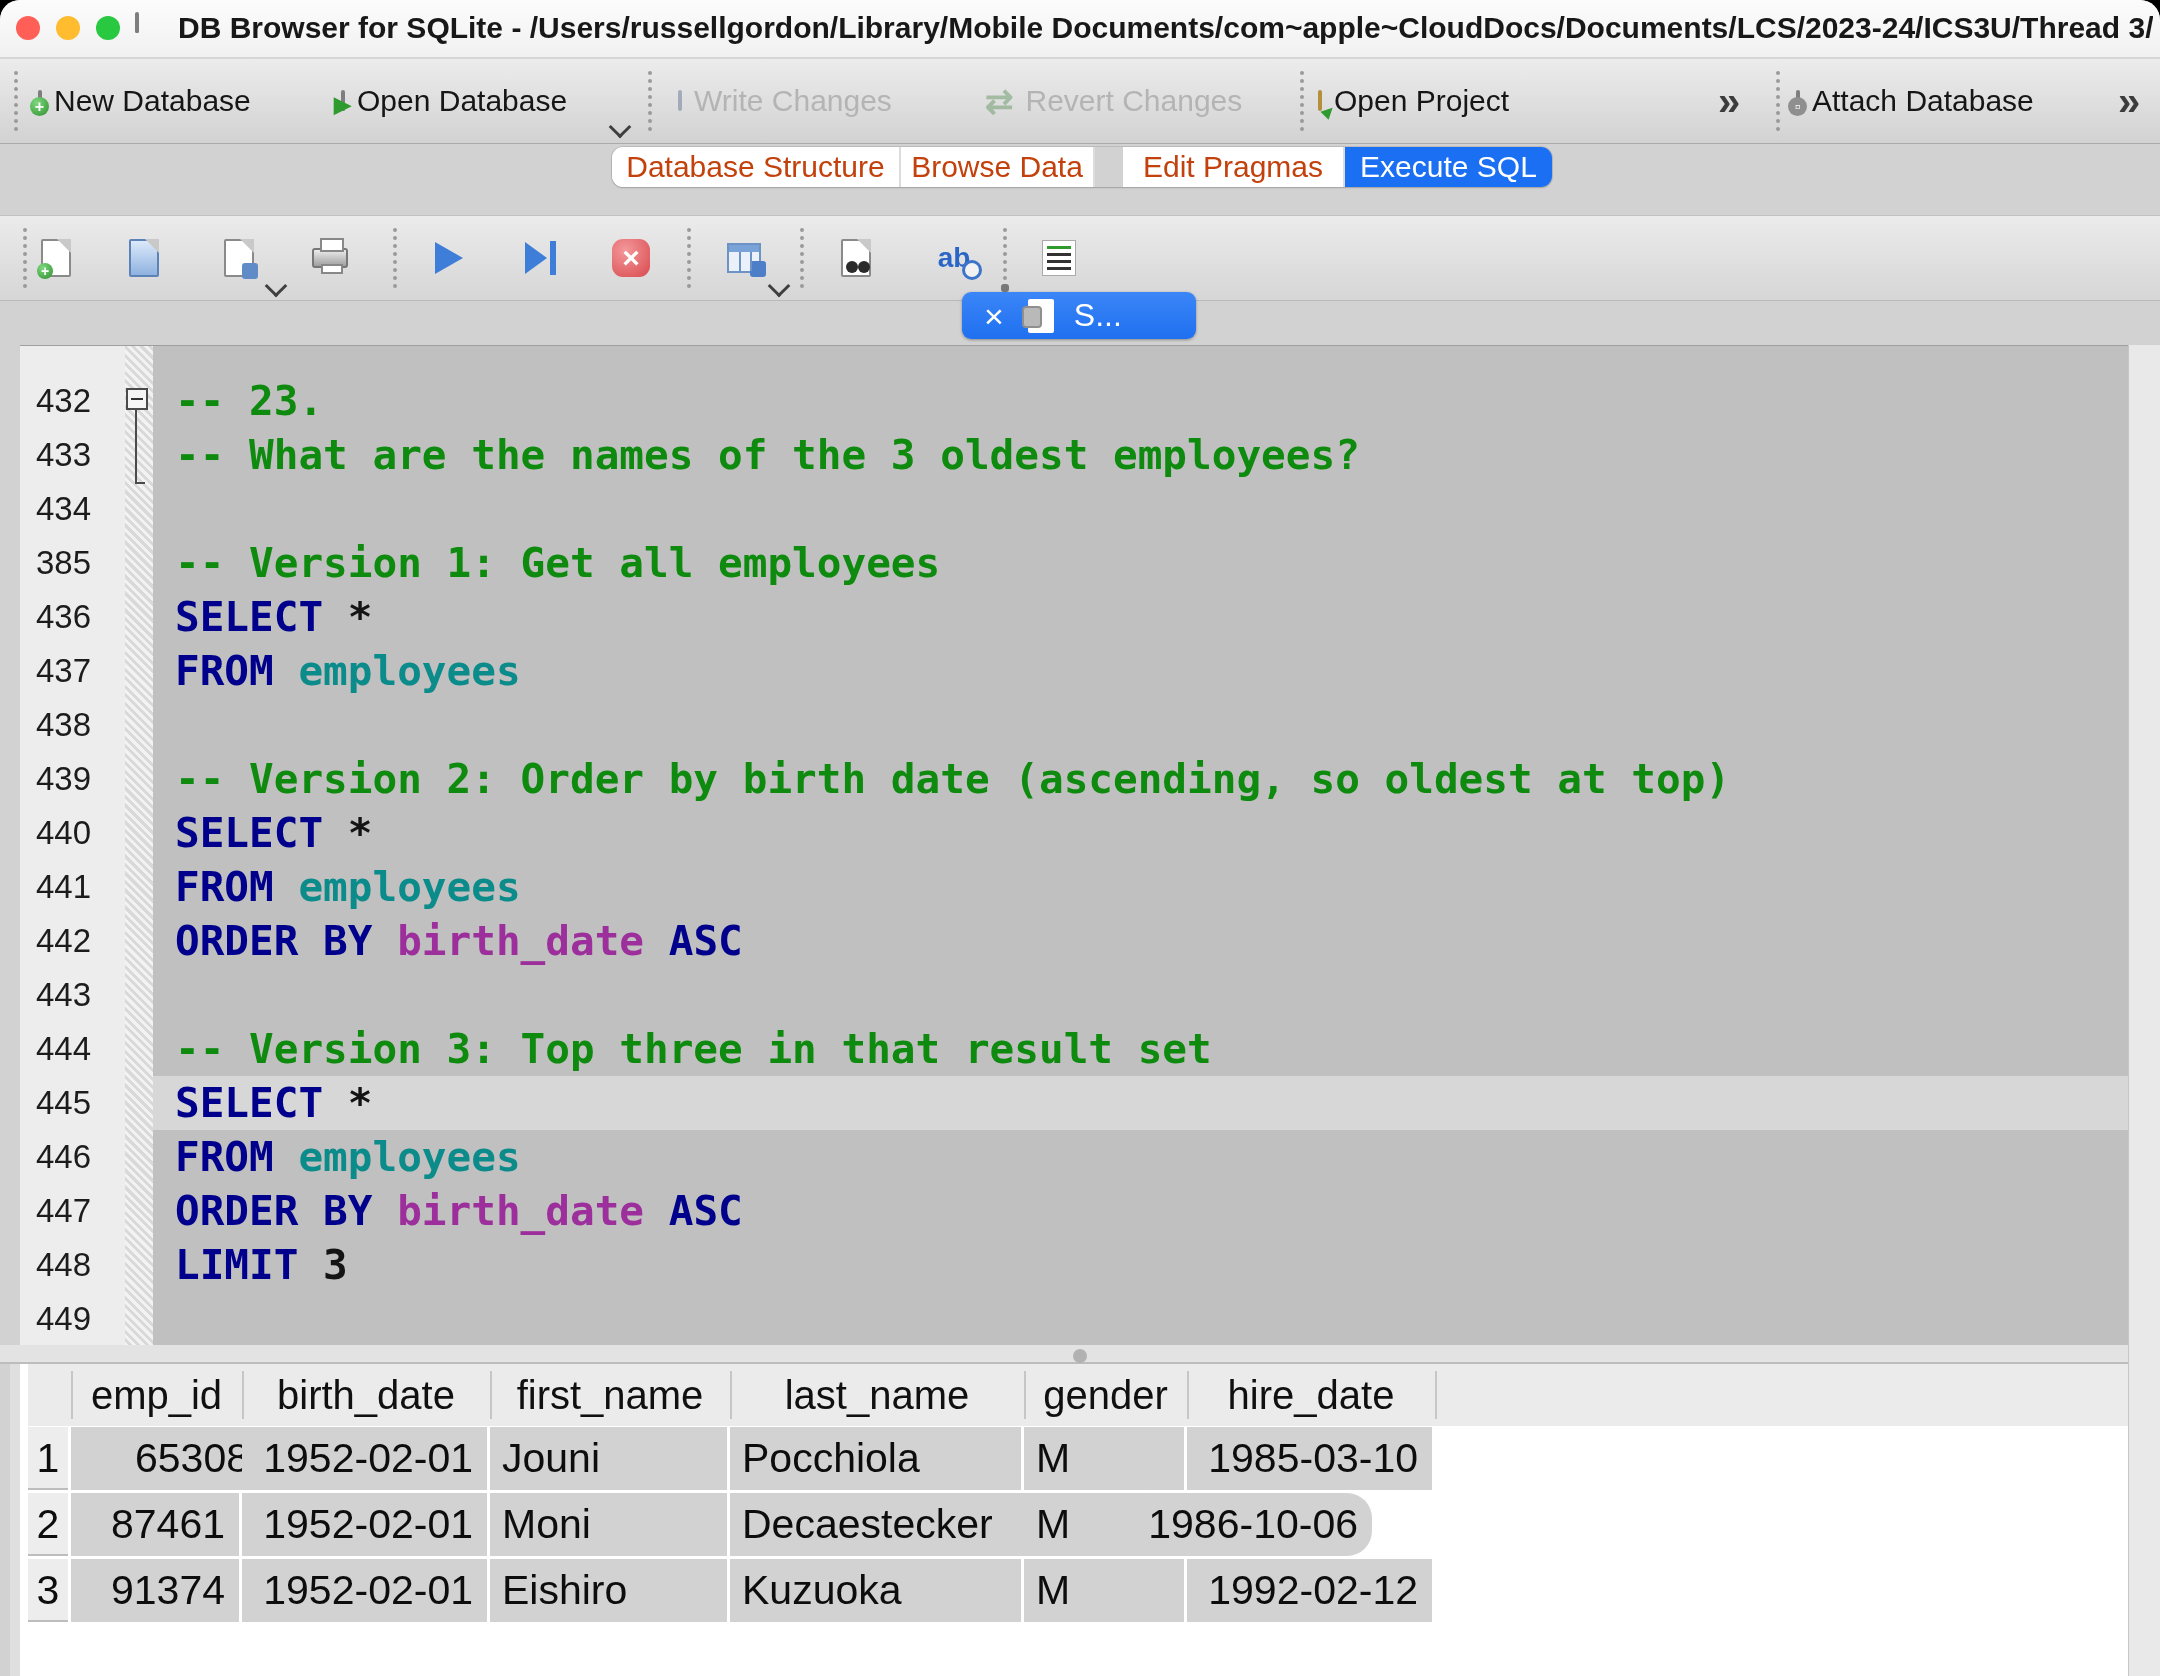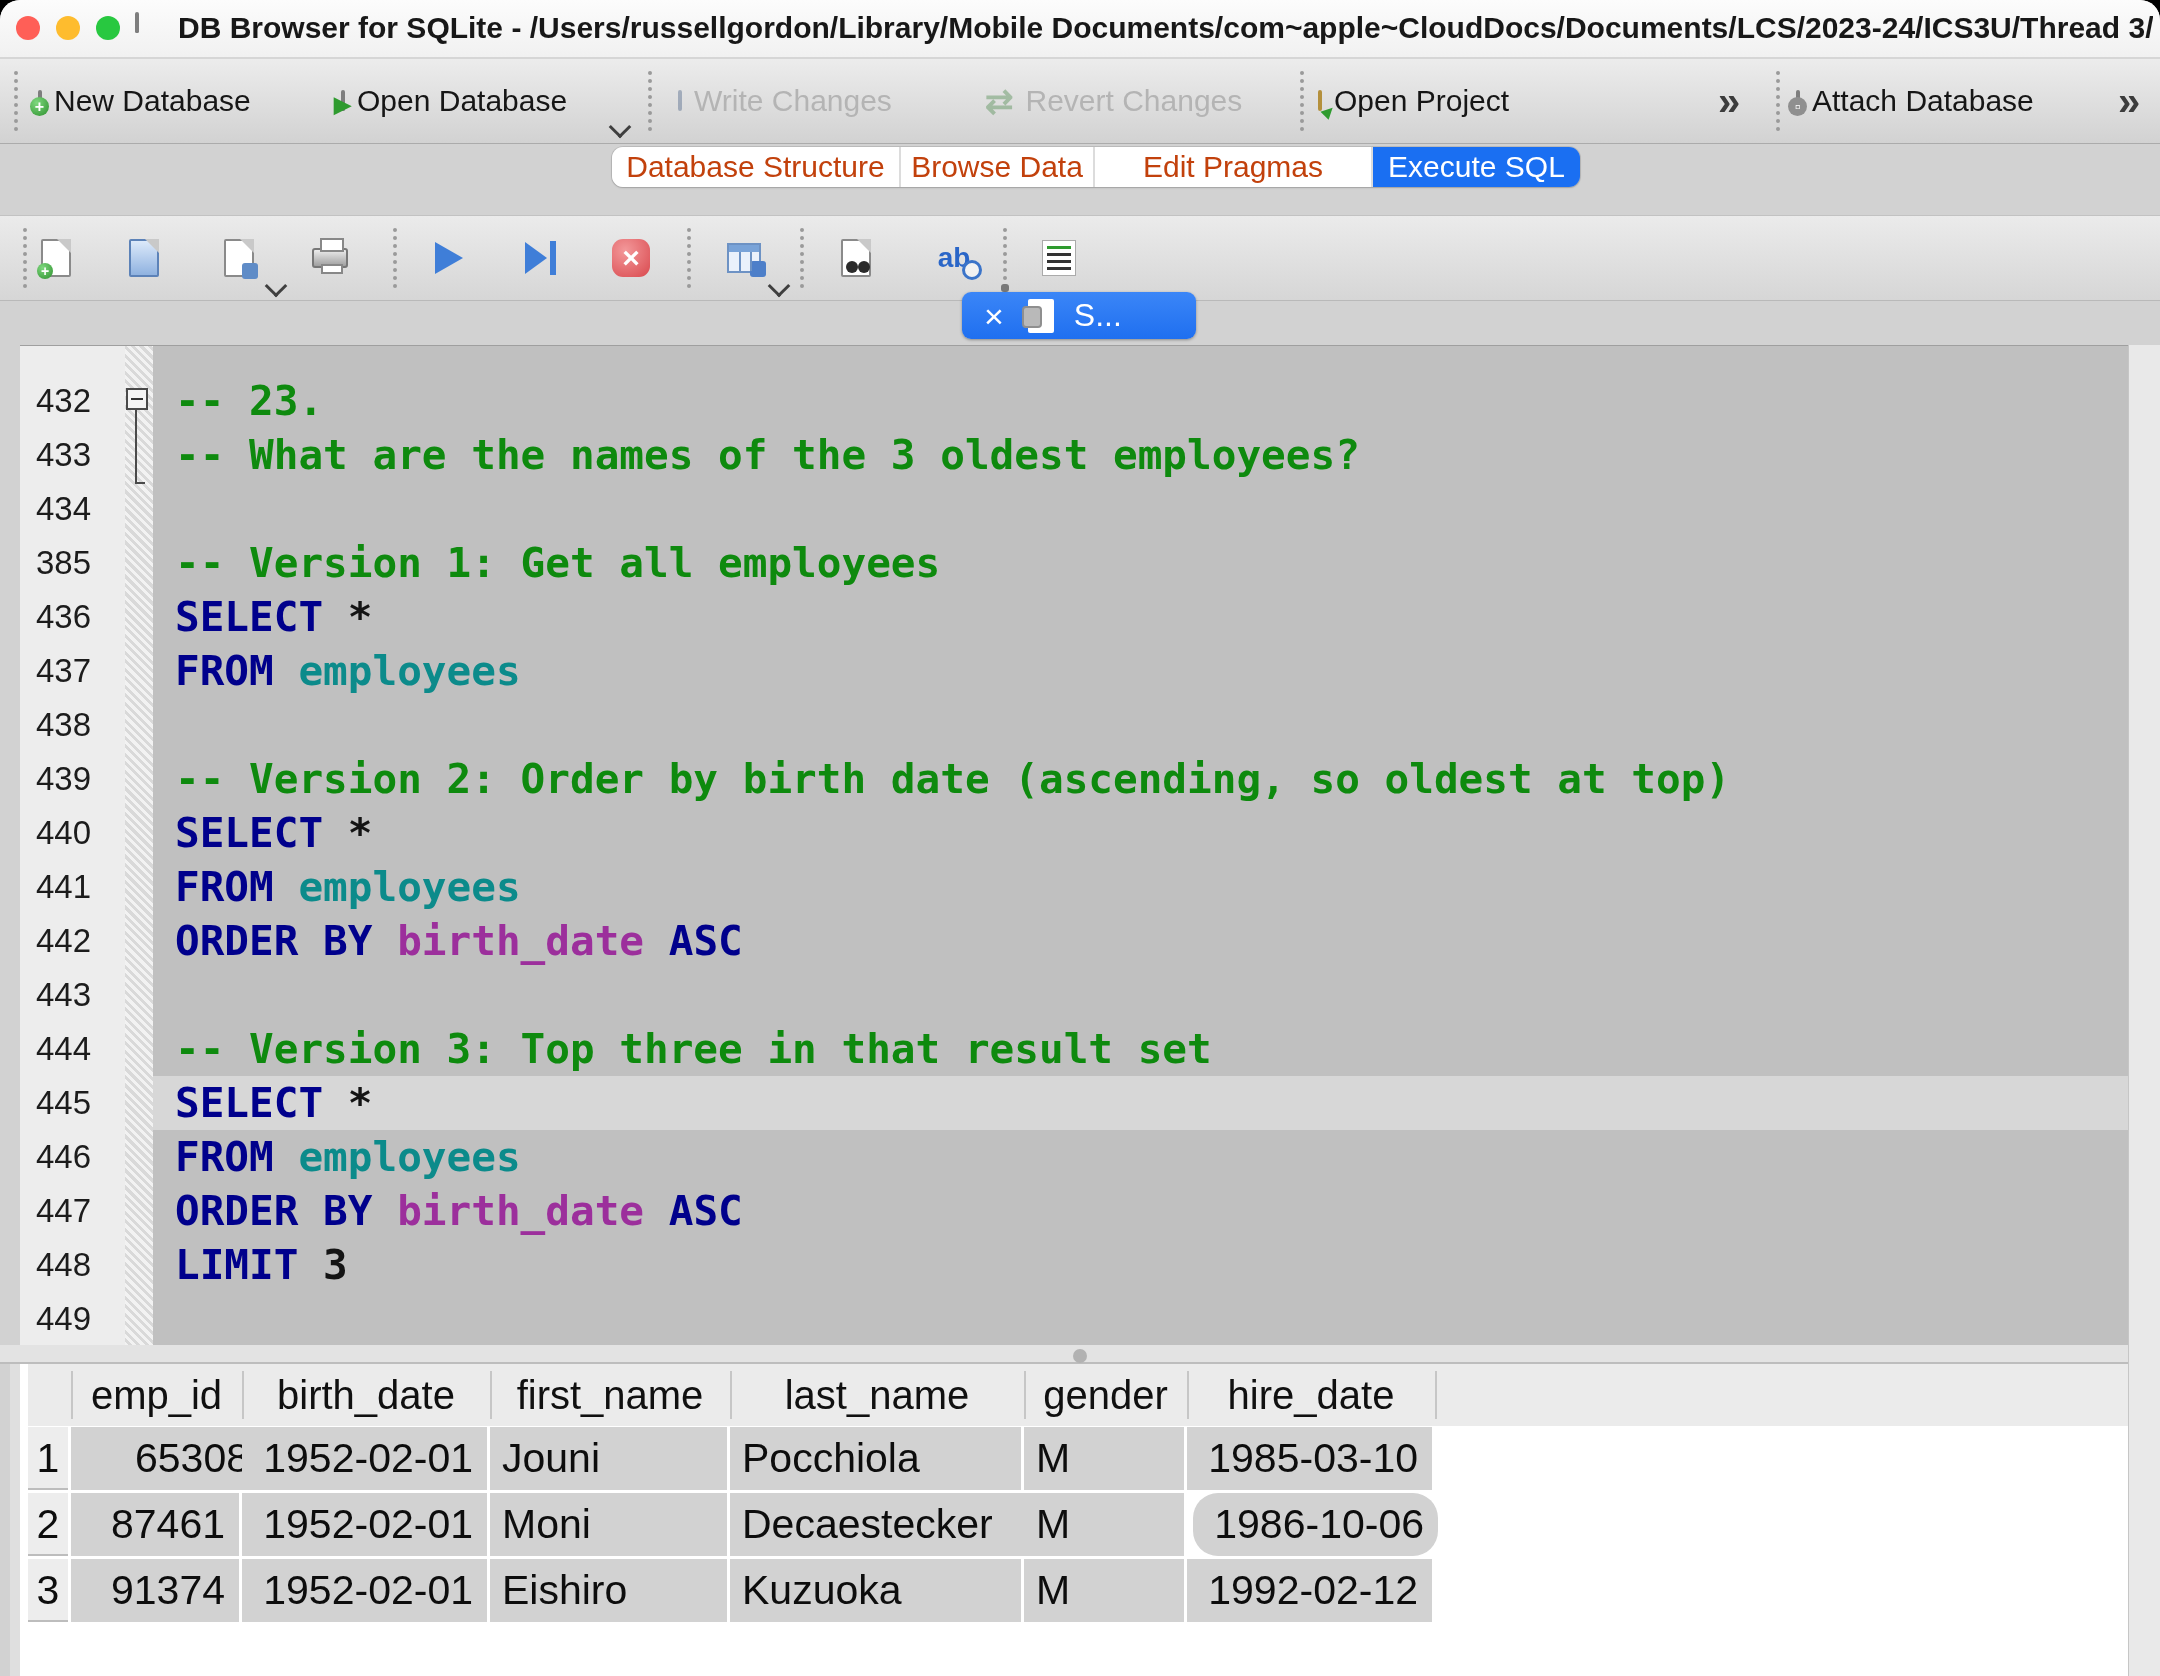--- a/index.html
+++ b/index.html
@@ -169,21 +169,21 @@
       <div class="dotsep" style="left: 1300px;"></div>
       <div class="dotsep" style="left: 1776px;"></div>
       <div class="ovfl" style="left: 1718px;">»</div>
       <div class="ovfl" style="left: 2118px;">»</div>
       <div class="chev" style="left: 612px; top: 60px;"></div>
     </div>
 
   <div class="abs tabbar" id="tabbar">
       <div class="seg" style="width: 289px;">Database Structure</div>
       <div class="seg" style="width: 194px;">Browse Data</div>
-      <div class="seg" style="width: 278px;">Edit Pragmas</div>
+      <div class="seg" style="width: 222px; margin-left: 28px;">Edit Pragmas</div>
       <div class="seg active" style="width: 207px; background: rgb(26, 111, 242);">Execute SQL</div>
     </div>
 
   <div class="abs sqltb" id="sqltb">
       <div class="sqlic" style="left: 33px;">
         <span class="doc">
           <span class="mini" style="left:-6px;bottom:-4px;background:radial-gradient(circle at 35% 30%,#7ed87e,#2d8f2d);">+</span>
         </span>
       </div>
       <div class="sqlic" style="left: 121px;">
@@ -347,21 +347,21 @@
       <div class="cell" style="left: 470px; top: 63px; width: 237px; text-align: left; padding-left: 12px;">Jouni</div>
       <div class="cell" style="left: 710px; top: 63px; width: 291px; text-align: left; padding-left: 12px;">Pocchiola</div>
       <div class="cell" style="left: 1004px; top: 63px; width: 160px; text-align: left; padding-left: 12px;">M</div>
       <div class="cell" style="left: 1167px; top: 63px; width: 245px; text-align: right; padding-right: 14px;">1985-03-10</div>
       <div class="cell rn" style="left: 8px; top: 129px; width: 40px; text-align: center;">2</div>
       <div class="cell" style="left: 51px; top: 129px; width: 168px; text-align: right; padding-right: 14px;">87461</div>
       <div class="cell" style="left: 222px; top: 129px; width: 245px; text-align: right; padding-right: 14px;">1952-02-01</div>
       <div class="cell" style="left: 470px; top: 129px; width: 237px; text-align: left; padding-left: 12px;">Moni</div>
       <div class="cell" style="left: 710px; top: 129px; width: 308px; text-align: left; padding-left: 12px;">Decaestecker</div>
       <div class="cell" style="left: 1004px; top: 129px; width: 160px; text-align: left; padding-left: 12px;">M</div>
-      <div class="cell" style="left: 1173px; top: 129px; width: 245px; text-align: right; padding-right: 14px; border-radius: 25px;">1986-10-06</div>
+      <div class="cell" style="left: 1107px; top: 129px; width: 245px; text-align: right; padding-right: 14px; border-radius: 25px;">1986-10-06</div>
       <div class="cell rn" style="left: 8px; top: 195px; width: 40px; text-align: center;">3</div>
       <div class="cell" style="left: 51px; top: 195px; width: 168px; text-align: right; padding-right: 14px;">91374</div>
       <div class="cell" style="left: 222px; top: 195px; width: 245px; text-align: right; padding-right: 14px;">1952-02-01</div>
       <div class="cell" style="left: 470px; top: 195px; width: 237px; text-align: left; padding-left: 12px;">Eishiro</div>
       <div class="cell" style="left: 710px; top: 195px; width: 291px; text-align: left; padding-left: 12px;">Kuzuoka</div>
       <div class="cell" style="left: 1004px; top: 195px; width: 160px; text-align: left; padding-left: 12px;">M</div>
       <div class="cell" style="left: 1167px; top: 195px; width: 245px; text-align: right; padding-right: 14px;">1992-02-12</div>
     </div>
 
   <div class="abs vscroll"></div>

